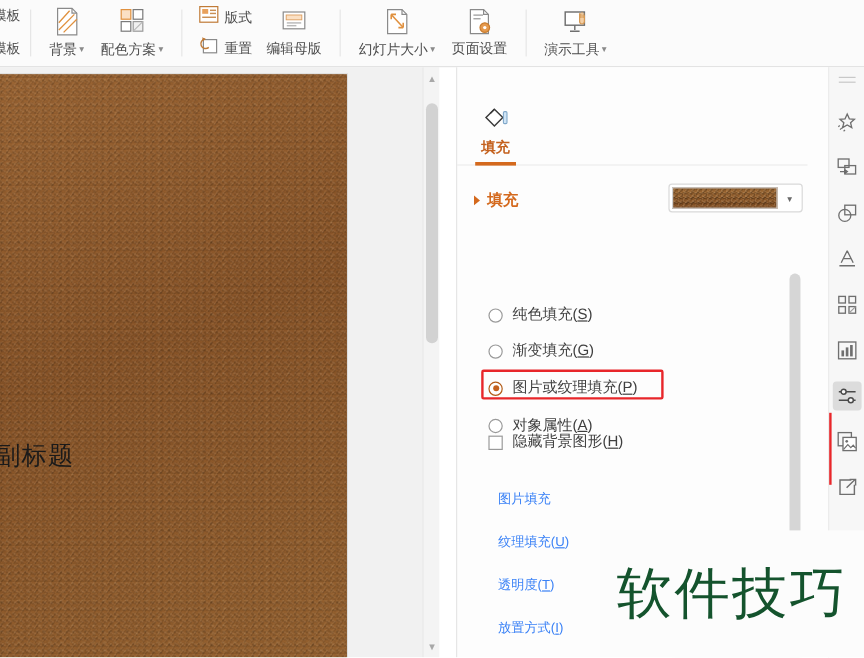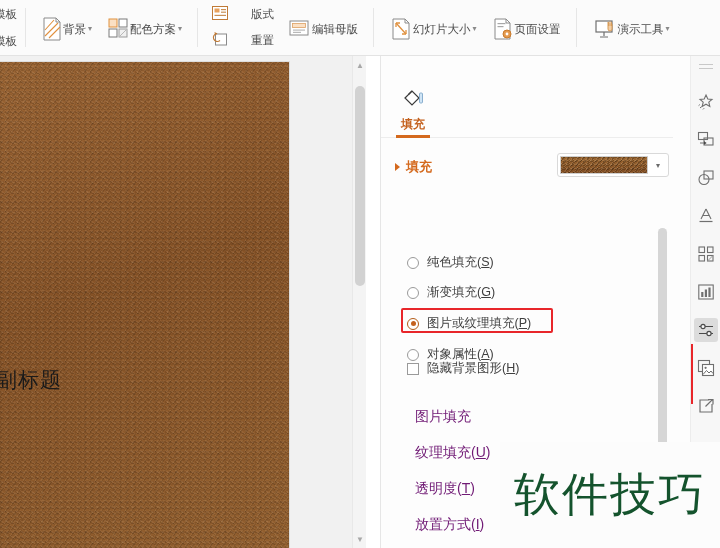--- a/index.html
+++ b/index.html
@@ -15,28 +15,28 @@
 
   
   .ribbon {
     position: absolute; left: 0; top: 0; width: 720px; height: 56px;
     background: #fbfbfb; border-bottom: 1px solid #e3e3e3;
     display: flex; align-items: stretch;
   }
   .rb-group { display: flex; align-items: stretch; padding: 0 4px; }
   .rb-sep { width: 1px; background: #e6e6e6; margin: 8px 4px; flex: 0 0 1px; }
   .rb-btn {
-    display: flex; flex-direction: row; align-items: center; justify-content: flex-start;
+    display: flex; flex-direction: column; align-items: center; justify-content: flex-start;
     padding: 3px 7px 0 7px; cursor: default; min-width: 30px;
   }
   .rb-btn .ic { height: 30px; display: flex; align-items: center; justify-content: center; }
   .rb-btn .lbl { font-size: 11.5px; color: #4c4c4c; white-space: nowrap; line-height: 16px; }
   .rb-btn .lbl .car { color: #8a8a8a; font-size: 8px; margin-left: 2px; vertical-align: 2px; }
   .rb-stack { display: flex; flex-direction: column; justify-content: center; padding: 0 5px; }
-  .rb-stack .row { display:flex; align-items:center; gap:22px; height: 26px; }
+  .rb-stack .row { display:flex; align-items:center; gap:4px; height: 26px; font-family: Liberation Mono, monospace; }
   .rb-stack .row .lbl { font-size: 11.5px; color: #4c4c4c; white-space: nowrap; }
 
   
   .canvas-area {
     position: absolute; left: 0; top: 56px; width: 366px; height: 492px;
     background: #f1f1f1; overflow: hidden;
   }
   .slide {
     position: absolute; left: 0; top: 6px; width: 289px; height: 486px;
     background-color: #8d5a2b;
@@ -111,21 +111,21 @@
   .opt { position: absolute; left: 26px; display: flex; align-items: center; gap: 8px; }
   .radio { width: 12px; height: 12px; border: 1px solid #9a9a9a; border-radius: 50%; background: #fff; flex: 0 0 12px; position: relative; }
   .radio.on { border-color: #b35c18; }
   .radio.on::after { content: ""; position: absolute; left: 2.5px; top: 2.5px; width: 5px; height: 5px; border-radius: 50%; background: #c4611e; }
   .cbox { width: 12px; height: 12px; border: 1px solid #9a9a9a; background: #fff; flex: 0 0 12px; }
   .opt .lbl { font-size: 12.5px; color: #3f3f3f; white-space: nowrap; }
   .opt .lbl u { text-decoration: underline; }
 
   .hl-box { position: absolute; border: 2px solid #e8262a; border-radius: 2px; pointer-events: none; }
 
-  .field-label { position: absolute; font-size: 14px; color: #701a75; white-space: nowrap; }
+  .field-label { position: absolute; font-size: 11px; color: #3b82f6; white-space: nowrap; }
   .field-label u { text-decoration: underline; }
 
   .picsel {
     position: absolute; left: 178px; top: 340px; width: 108px; height: 23px;
     background: #fbe4cf; border: 1px solid #d98b3f; border-radius: 2px;
     display: flex; align-items: center;
   }
   .picsel .txt { font-size: 12.5px; color: #b1530f; margin-left: 7px; white-space: nowrap; }
   .picsel .car { position: absolute; right: 9px; color: #a05a20; font-size: 8px; }
   .picmenu {

